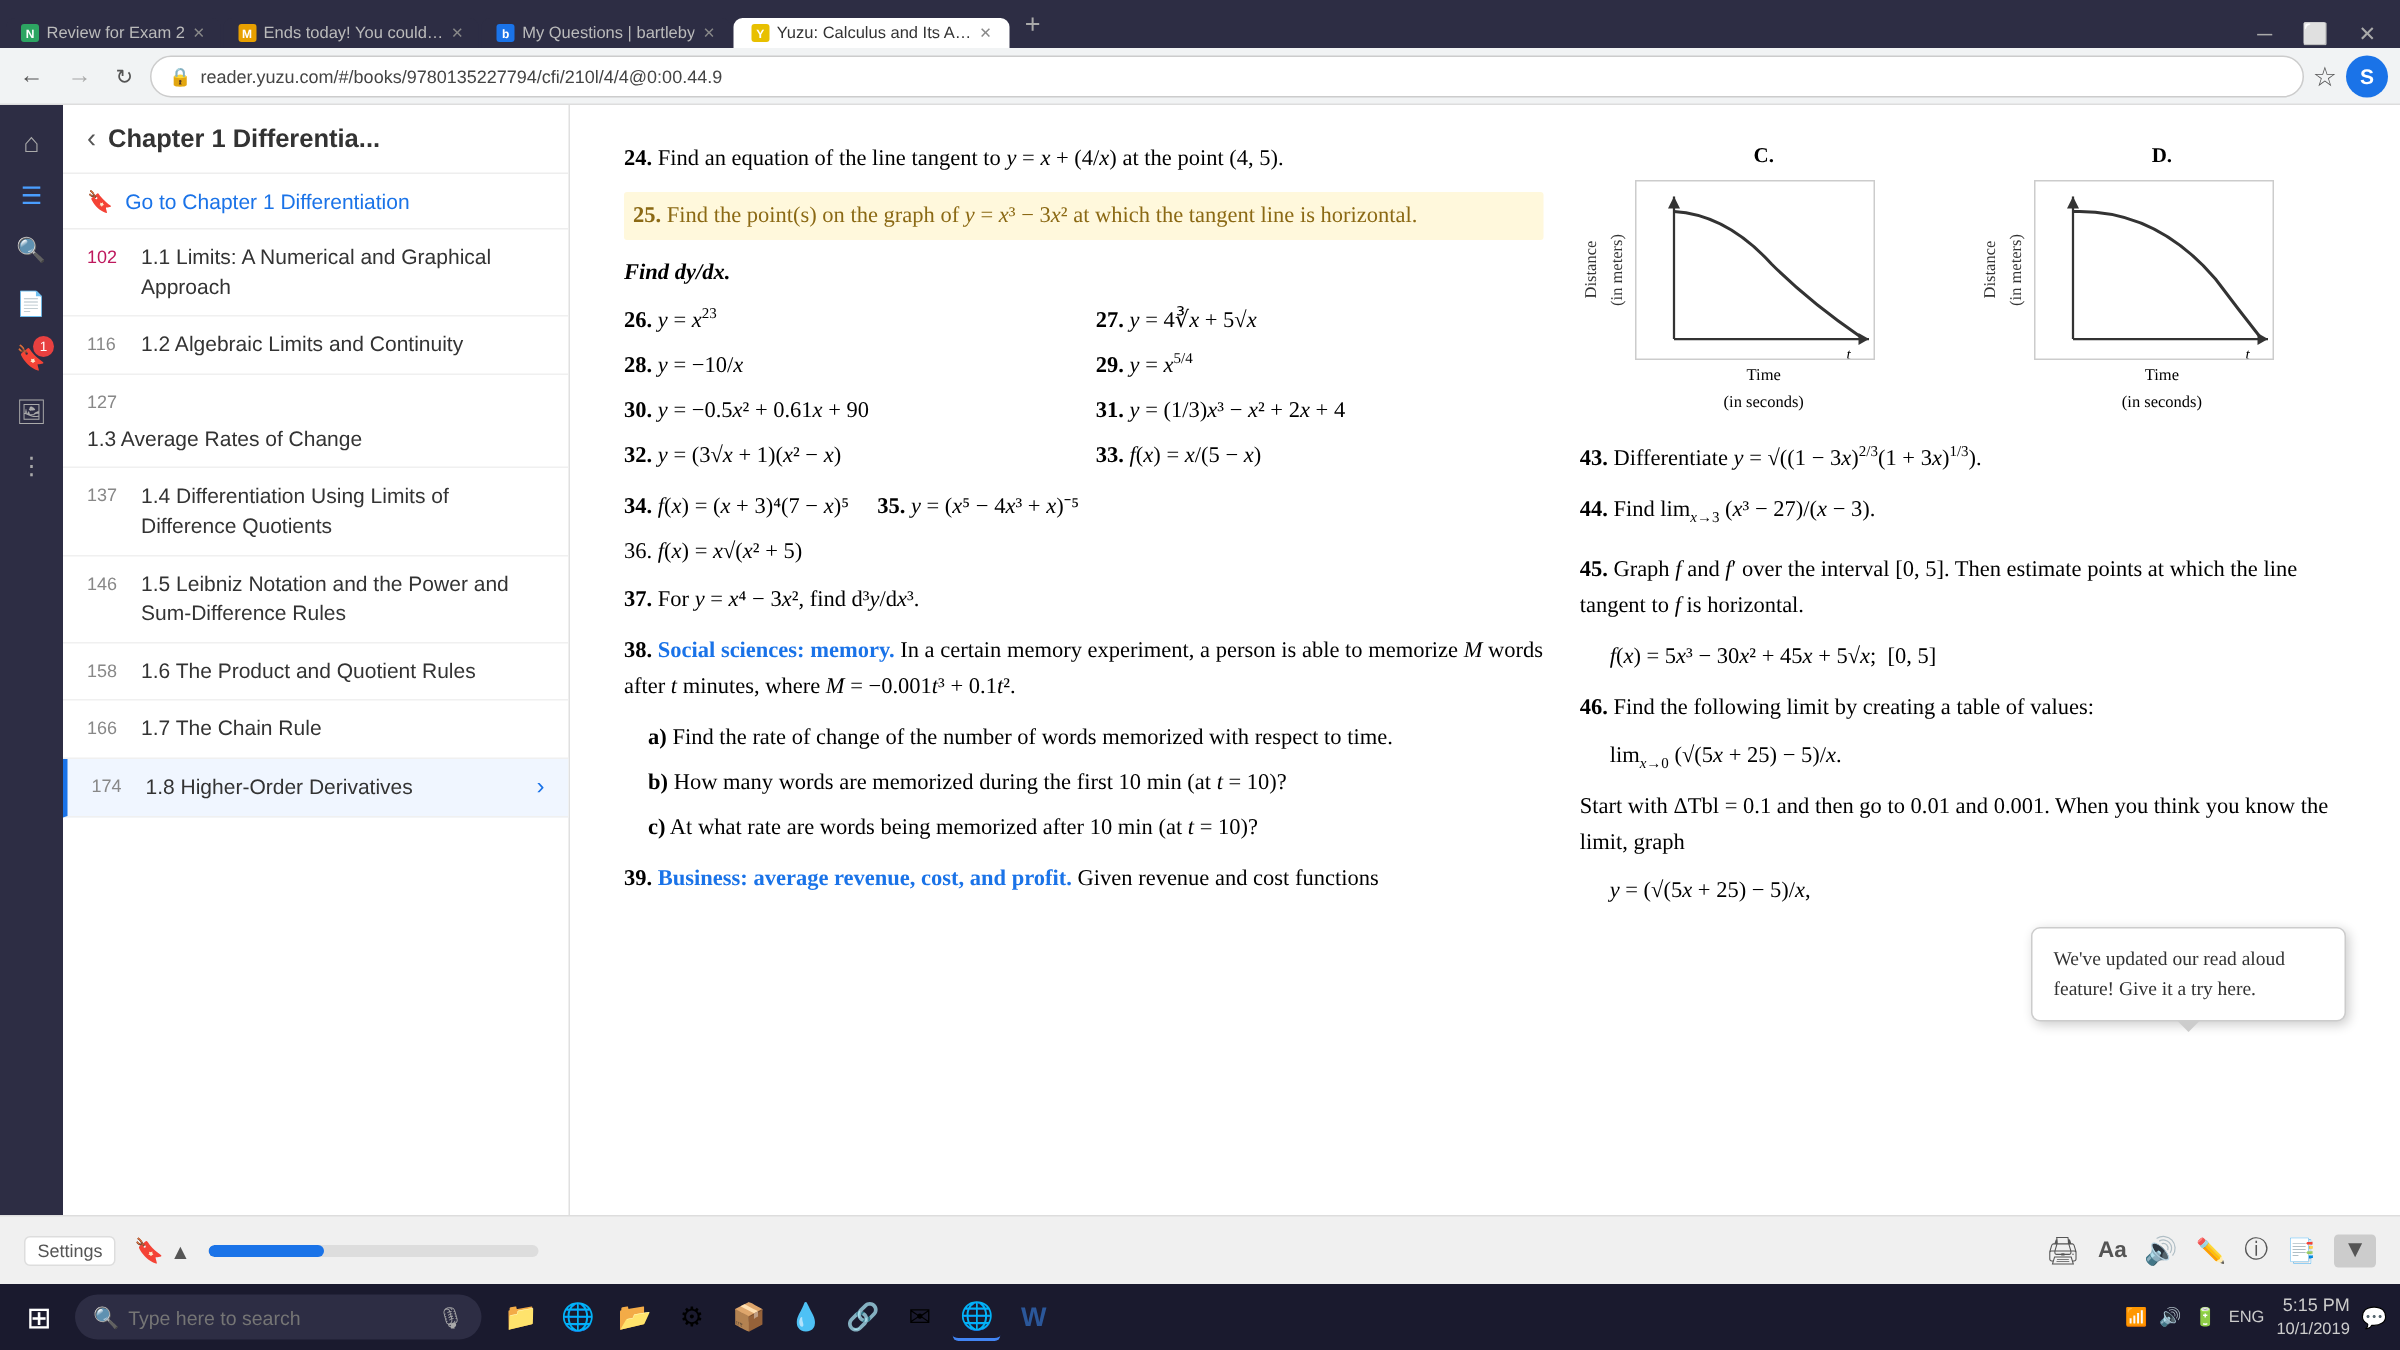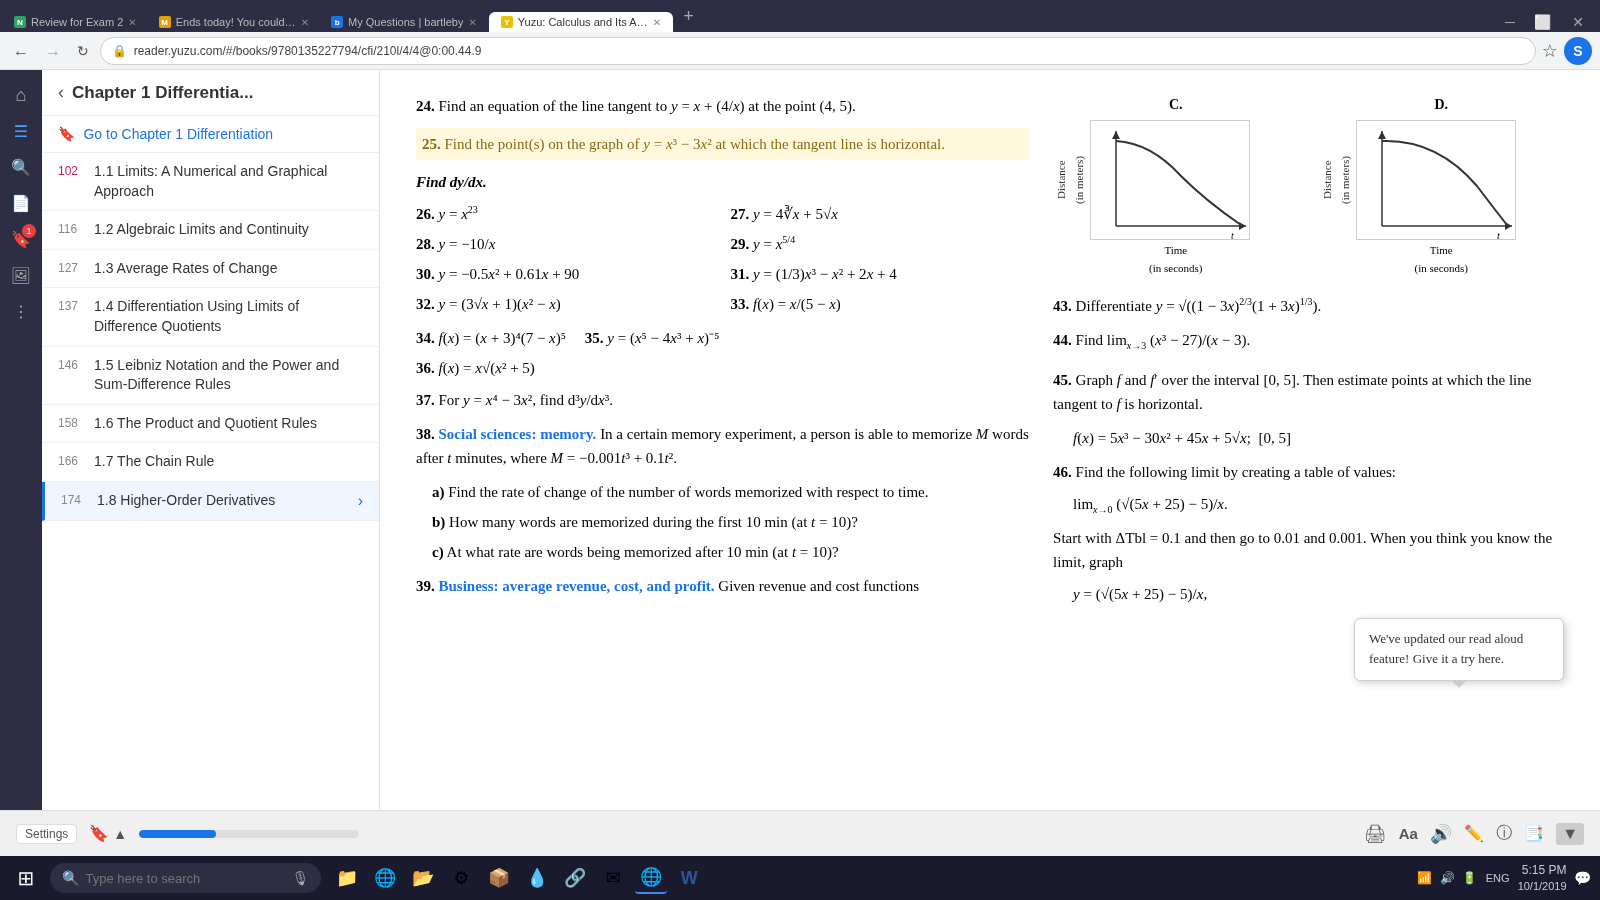--- a/index.html
+++ b/index.html
@@ -80,21 +80,21 @@
     </div>
 
     <div style="display:flex;align-items:flex-start;padding:9px 16px;cursor:pointer;border-bottom:1px solid #f0f0f0;gap:8px;">
       <span style="font-size:12px;color:#be185d;width:28px;flex-shrink:0;margin-top:2px;">102</span>
       <span style="font-size:14px;color:#333;line-height:1.4;">1.1 Limits: A Numerical and Graphical Approach</span>
     </div>
     <div style="display:flex;align-items:flex-start;padding:9px 16px;cursor:pointer;border-bottom:1px solid #f0f0f0;gap:8px;">
       <span style="font-size:12px;color:#888;width:28px;flex-shrink:0;margin-top:2px;">116</span>
       <span style="font-size:14px;color:#333;line-height:1.4;">1.2 Algebraic Limits and Continuity</span>
     </div>
-    <div style="display:flex;align-items:flex-start;padding:9px 16px;cursor:pointer;border-bottom:1px solid #f0f0f0;gap:8px;">
+    <div style="display:flex;align-items:flex-start;padding:9px 16px;cursor:pointer;border-bottom:1px solid #f0f0f0;gap:8px;flex-direction:column;">
       <span style="font-size:12px;color:#888;width:28px;flex-shrink:0;margin-top:2px;">127</span>
       <span style="font-size:14px;color:#333;line-height:1.4;">1.3 Average Rates of Change</span>
     </div>
     <div style="display:flex;align-items:flex-start;padding:9px 16px;cursor:pointer;border-bottom:1px solid #f0f0f0;gap:8px;">
       <span style="font-size:12px;color:#888;width:28px;flex-shrink:0;margin-top:2px;">137</span>
       <span style="font-size:14px;color:#333;line-height:1.4;">1.4 Differentiation Using Limits of Difference Quotients</span>
     </div>
     <div style="display:flex;align-items:flex-start;padding:9px 16px;cursor:pointer;border-bottom:1px solid #f0f0f0;gap:8px;">
       <span style="font-size:12px;color:#888;width:28px;flex-shrink:0;margin-top:2px;">146</span>
       <span style="font-size:14px;color:#333;line-height:1.4;">1.5 Leibniz Notation and the Power and Sum-Difference Rules</span>
@@ -138,21 +138,21 @@
             <div><span style="font-weight:bold;">27.</span> <em>y</em> = 4∛<em>x</em> + 5√<em>x</em></div>
             <div><span style="font-weight:bold;">28.</span> <em>y</em> = −10/<em>x</em></div>
             <div><span style="font-weight:bold;">29.</span> <em>y</em> = <em>x</em><sup>5/4</sup></div>
             <div><span style="font-weight:bold;">30.</span> <em>y</em> = −0.5<em>x</em>² + 0.61<em>x</em> + 90</div>
             <div><span style="font-weight:bold;">31.</span> <em>y</em> = (1/3)<em>x</em>³ − <em>x</em>² + 2<em>x</em> + 4</div>
             <div><span style="font-weight:bold;">32.</span> <em>y</em> = (3√<em>x</em> + 1)(<em>x</em>² − <em>x</em>)</div>
             <div><span style="font-weight:bold;">33.</span> <em>f</em>(<em>x</em>) = <em>x</em>/(5 − <em>x</em>)</div>
           </div>
 
           <div style="margin-bottom:6px;"><span style="font-weight:bold;">34.</span> <em>f</em>(<em>x</em>) = (<em>x</em> + 3)⁴(7 − <em>x</em>)⁵ &nbsp;&nbsp;&nbsp; <span style="font-weight:bold;">35.</span> <em>y</em> = (<em>x</em>⁵ − 4<em>x</em>³ + <em>x</em>)⁻⁵</div>
-          <div style="margin-bottom:8px;"><span style="font-weight:bold;">36.</span> <em>f</em>(<em>x</em>) = <em>x</em>√(<em>x</em>² + 5)</div>
+          <div style="margin-bottom:8px;"><span style="font-weight:normal;">36.</span> <em>f</em>(<em>x</em>) = <em>x</em>√(<em>x</em>² + 5)</div>
           <div style="margin-bottom:10px;"><span style="font-weight:bold;">37.</span> For <em>y</em> = <em>x</em>⁴ − 3<em>x</em>², find d³<em>y</em>/d<em>x</em>³.</div>
 
           <div style="margin-bottom:10px;">
             <span style="font-weight:bold;">38.</span> <span style="color:#1a73e8;font-weight:bold;">Social sciences: memory.</span> In a certain memory experiment, a person is able to memorize <em>M</em> words after <em>t</em> minutes, where <em>M</em> = −0.001<em>t</em>³ + 0.1<em>t</em>².
           </div>
           <div style="margin-left:16px;margin-bottom:6px;"><strong>a)</strong> Find the rate of change of the number of words memorized with respect to time.</div>
           <div style="margin-left:16px;margin-bottom:6px;"><strong>b)</strong> How many words are memorized during the first 10 min (at <em>t</em> = 10)?</div>
           <div style="margin-left:16px;margin-bottom:10px;"><strong>c)</strong> At what rate are words being memorized after 10 min (at <em>t</em> = 10)?</div>
 
           <div>

